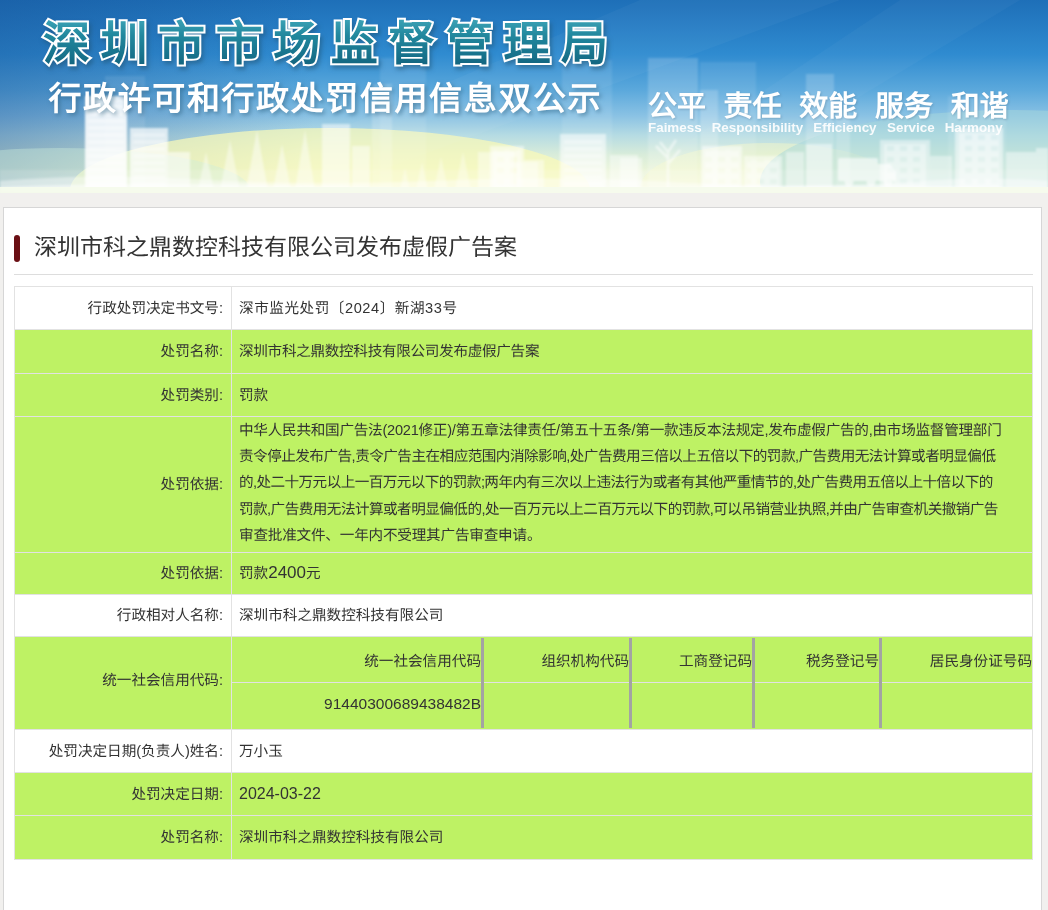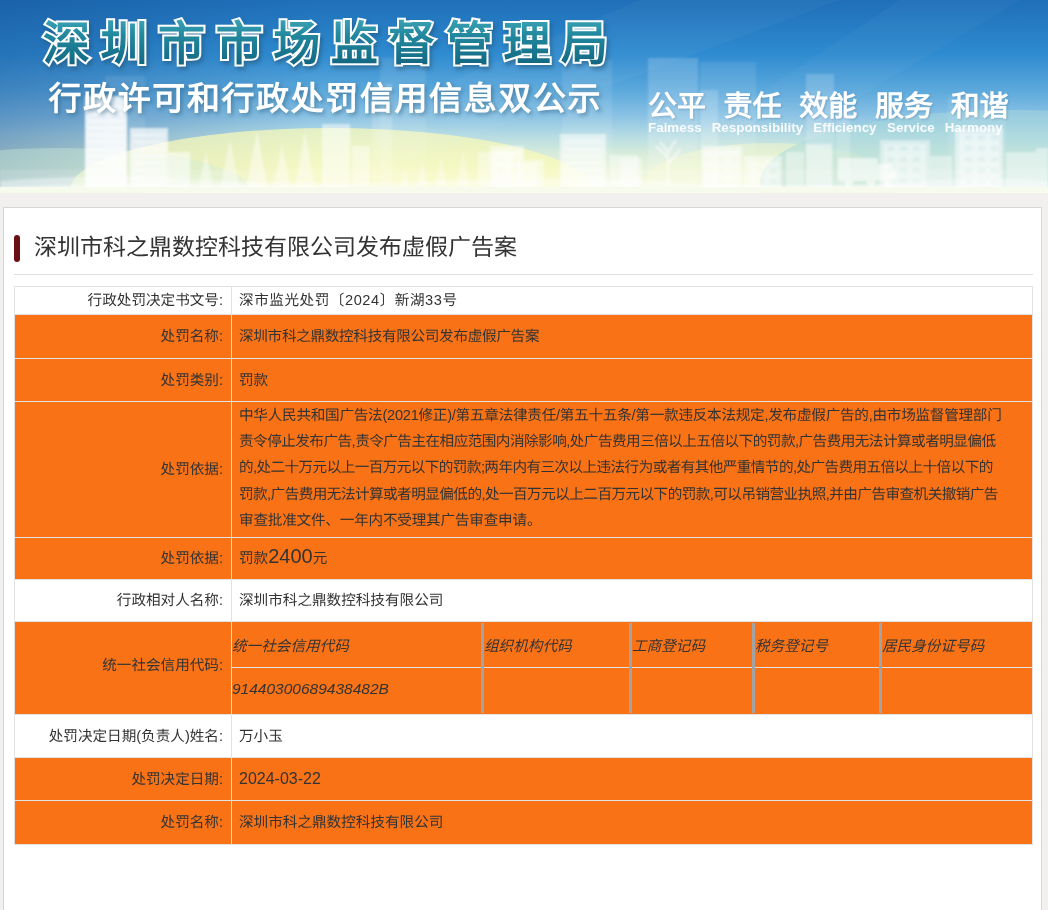--- a/index.html
+++ b/index.html
@@ -11,23 +11,23 @@
 .box{position:absolute;left:3px;top:207px;width:1037px;height:740px;
   background:#fff;border:1px solid #d6d6d6;}
 .casetitle{position:absolute;left:30px;top:25px;font-size:23px;line-height:28px;color:#333;}
 .bar{position:absolute;left:10px;top:27px;width:6px;height:27px;background:#6a0f14;border-radius:3px;}
 .hr{position:absolute;left:10px;top:66px;width:1019px;border-top:1px solid #ddd;}
 table.main{position:absolute;left:10px;top:78px;border-collapse:collapse;table-layout:fixed;
   width:1019px;font-size:14.6px;color:#333;}
 table.main td{border:1px solid #e2e2e2;vertical-align:middle;}
 td.lb{width:208px;text-align:right;padding:0 8px 4px 0;}
 td.vl{padding:0 8px 4px 7px;}
-tr.g td{background:#f97316;}
+tr.g td{background:#bef264;}
 table.ct{border-collapse:collapse;table-layout:fixed;width:100%;height:100%;font-size:14.6px;color:#333;}
-table.ct td{border:none;text-align:left;padding:0;font-style:italic;}
+table.ct td{border:none;text-align:right;padding:0;}
 table.ct td+td{border-left:3px solid #a3a3a3;}
 table.ct tr.b td{border-top:1px solid #e2e2e2;}
 </style>
 </head>
 <body>
 <div class="hd">
 <svg width="1048" height="193" viewBox="0 0 1048 193">
 <defs>
 <linearGradient id="sky" x1="0" y1="0" x2="0" y2="1">
 <stop offset="0" stop-color="#1e6fb8"></stop>
@@ -147,39 +147,39 @@
 <text y="116" font-family="&quot;Liberation Sans&quot;,sans-serif" font-size="29" font-weight="bold" fill="#ffffff" style="filter:drop-shadow(1px 1px 1px rgba(80,120,150,0.4))"><tspan x="648">公平</tspan><tspan x="723.6">责任</tspan><tspan x="799.3">效能</tspan><tspan x="875">服务</tspan><tspan x="950.7">和谐</tspan></text>
 <text y="132.3" font-family="&quot;Liberation Sans&quot;,sans-serif" font-size="13.4" font-weight="bold" fill="#ffffff" opacity="0.92"><tspan x="648">Faimess</tspan><tspan x="711.7">Responsibility</tspan><tspan x="813.3">Efficiency</tspan><tspan x="887">Service</tspan><tspan x="944.7">Harmony</tspan></text>
 </svg>
 </div>
 <div class="box">
 <span class="bar"></span>
 <div class="casetitle">深圳市科之鼎数控科技有限公司发布虚假广告案</div>
 <div class="hr"></div>
 <table class="main">
 <tbody>
-        <tr style="height:28px;">
+        <tr style="height:43px;">
           <td class="lb">行政处罚决定书文号:</td>
           <td class="vl"><span style="letter-spacing:0.55px;">深市监光处罚〔2024〕新湖33号</span></td>
         </tr>
 <tr class="g" style="height:44px;">
           <td class="lb">处罚名称:</td>
           <td class="vl"><span style="letter-spacing:-0.3px;">深圳市科之鼎数控科技有限公司发布虚假广告案</span></td>
         </tr>
 <tr class="g" style="height:43px;">
           <td class="lb">处罚类别:</td>
           <td class="vl">罚款</td>
         </tr>
 <tr class="g" style="height:131px;">
           <td class="lb">处罚依据:</td>
           <td class="vl" style="line-height:26.2px;letter-spacing:0;"><span style="white-space:nowrap;letter-spacing:-0.25px;">中华人民共和国广告法(2021修正)/第五章法律责任/第五十五条/第一款违反本法规定,发布虚假广告的,由市场监督管理部门</span><br><span style="white-space:nowrap;letter-spacing:-0.52px;">责令停止发布广告,责令广告主在相应范围内消除影响,处广告费用三倍以上五倍以下的罚款,广告费用无法计算或者明显偏低</span><br><span style="white-space:nowrap;letter-spacing:-0.57px;">的,处二十万元以上一百万元以下的罚款;两年内有三次以上违法行为或者有其他严重情节的,处广告费用五倍以上十倍以下的</span><br><span style="white-space:nowrap;letter-spacing:-0.54px;">罚款,广告费用无法计算或者明显偏低的,处一百万元以上二百万元以下的罚款,可以吊销营业执照,并由广告审查机关撤销广告</span><br><span style="white-space:nowrap;letter-spacing:-0.2px;">审查批准文件、一年内不受理其广告审查申请。</span></td>
         </tr>
 <tr class="g" style="height:42px;">
           <td class="lb">处罚依据:</td>
-          <td class="vl">罚款<span style="font-size:20px;">2400</span>元</td>
+          <td class="vl">罚款<span style="font-size:17px;">2400</span>元</td>
         </tr>
 <tr style="height:42px;">
           <td class="lb">行政相对人名称:</td>
           <td class="vl">深圳市科之鼎数控科技有限公司</td>
         </tr>
 <tr class="g" style="height:93px;">
           <td class="lb" style="padding-bottom:9px;">统一社会信用代码:</td>
           <td style="padding:0;">
 <table class="ct">
 <tbody>

